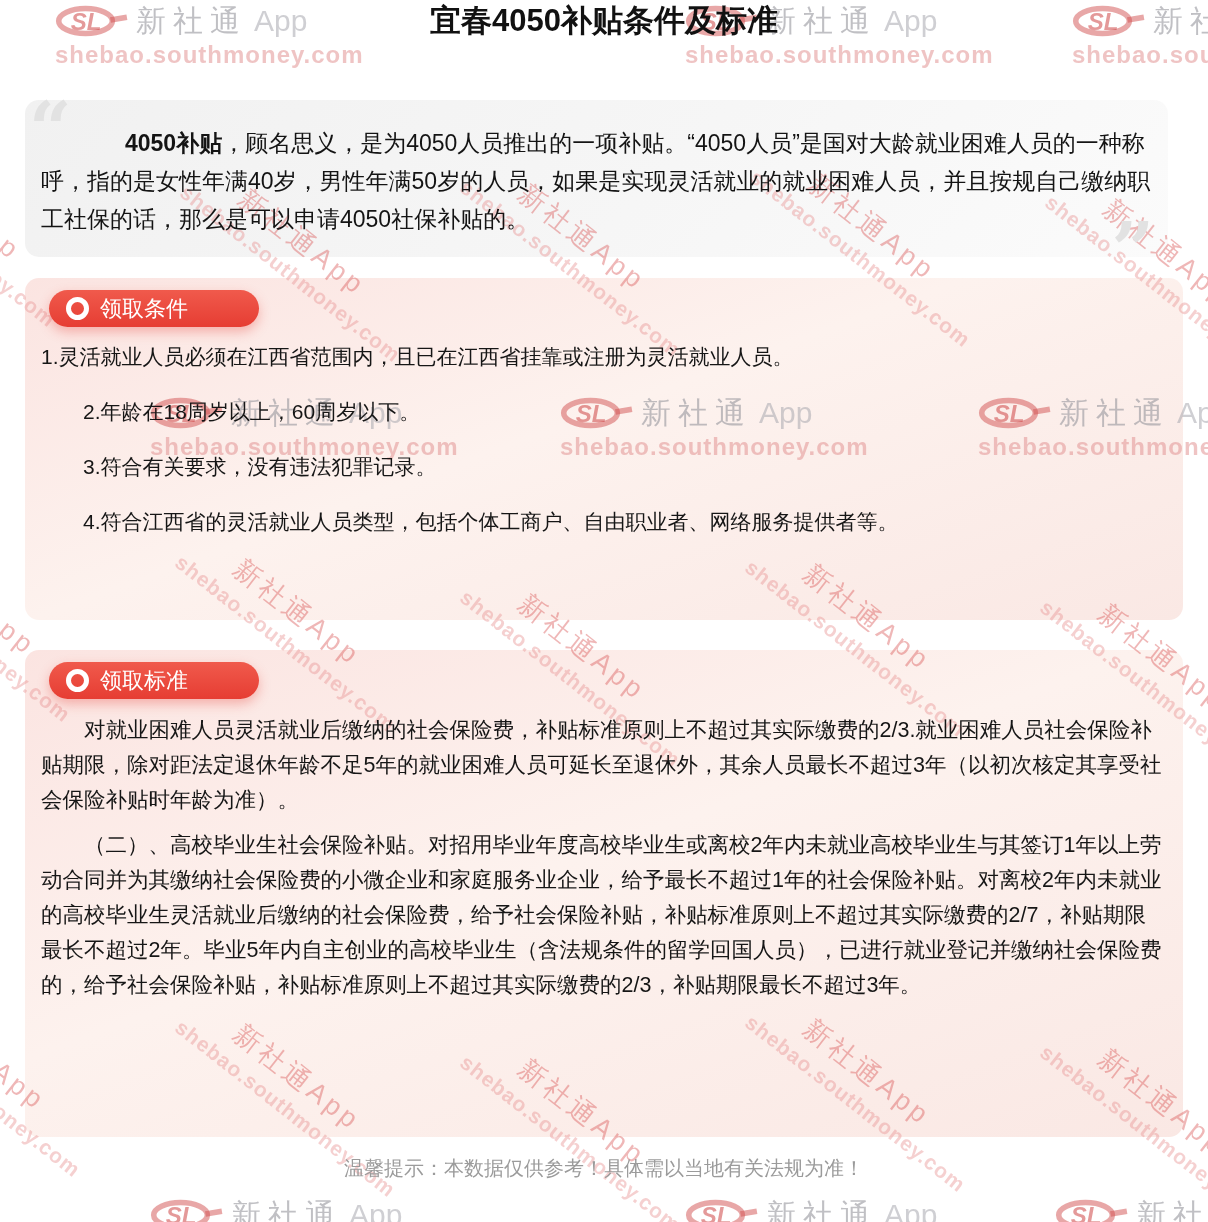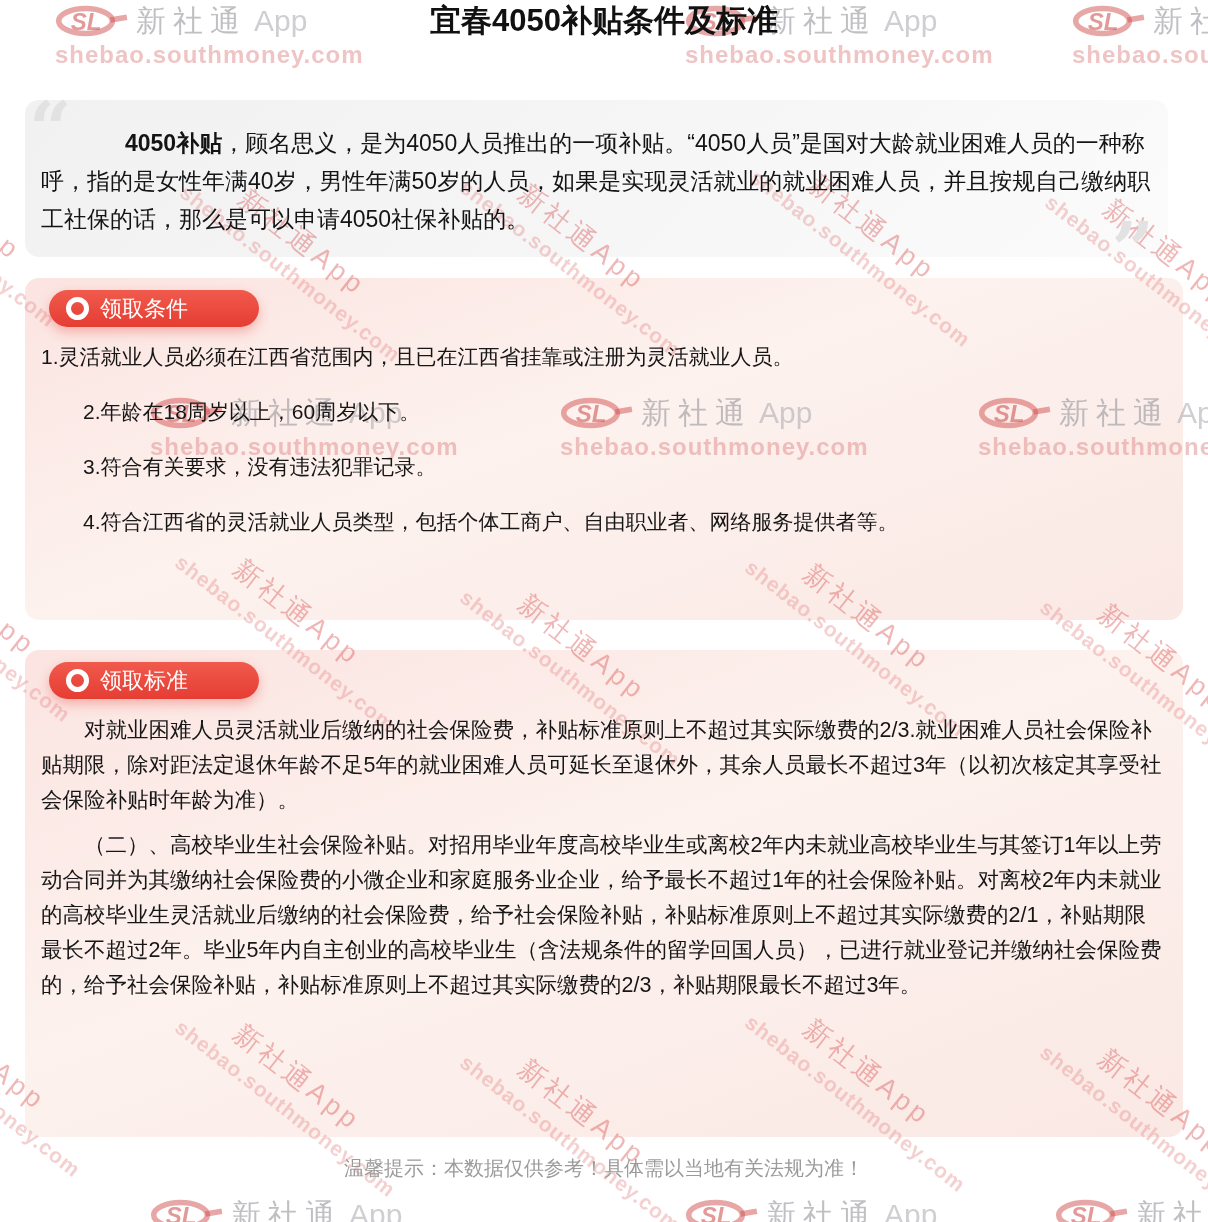--- a/index.html
+++ b/index.html
@@ -288,18 +288,18 @@
       <li class="indent">4.符合江西省的灵活就业人员类型，包括个体工商户、自由职业者、网络服务提供者等。</li>
     </ul>
   </section>
 
   <section class="panel panel-2">
     <div class="pill">
       <span class="ring-icon"></span>
       <span>领取标准</span>
     </div>
     <p class="para indent">对就业困难人员灵活就业后缴纳的社会保险费，补贴标准原则上不超过其实际缴费的2/3.就业困难人员社会保险补贴期限，除对距法定退休年龄不足5年的就业困难人员可延长至退休外，其余人员最长不超过3年（以初次核定其享受社会保险补贴时年龄为准）。</p>
-    <p class="para indent">（二）、高校毕业生社会保险补贴。对招用毕业年度高校毕业生或离校2年内未就业高校毕业生与其签订1年以上劳动合同并为其缴纳社会保险费的小微企业和家庭服务业企业，给予最长不超过1年的社会保险补贴。对离校2年内未就业的高校毕业生灵活就业后缴纳的社会保险费，给予社会保险补贴，补贴标准原则上不超过其实际缴费的2/1，补贴期限最长不超过2年。毕业5年内自主创业的高校毕业生（含法规条件的留学回国人员），已进行就业登记并缴纳社会保险费的，给予社会保险补贴，补贴标准原则上不超过其实际缴费的2/3，补贴期限最长不超过3年。</p>
+    <p class="para indent">（二）、高校毕业生社会保险补贴。对招用毕业年度高校毕业生或离校2年内未就业高校毕业生与其签订1年以上劳动合同并为其缴纳社会保险费的小微企业和家庭服务业企业，给予最长不超过1年的社会保险补贴。对离校2年内未就业的高校毕业生灵活就业后缴纳的社会保险费，给予社会保险补贴，补贴标准原则上不超过其实际缴费的2/7，补贴期限最长不超过2年。毕业5年内自主创业的高校毕业生（含法规条件的留学回国人员），已进行就业登记并缴纳社会保险费的，给予社会保险补贴，补贴标准原则上不超过其实际缴费的2/3，补贴期限最长不超过3年。</p>
   </section>
 
   <div class="footer-tip">温馨提示：本数据仅供参考！具体需以当地有关法规为准！</div>
 
 </div>
 
 </body></html>

